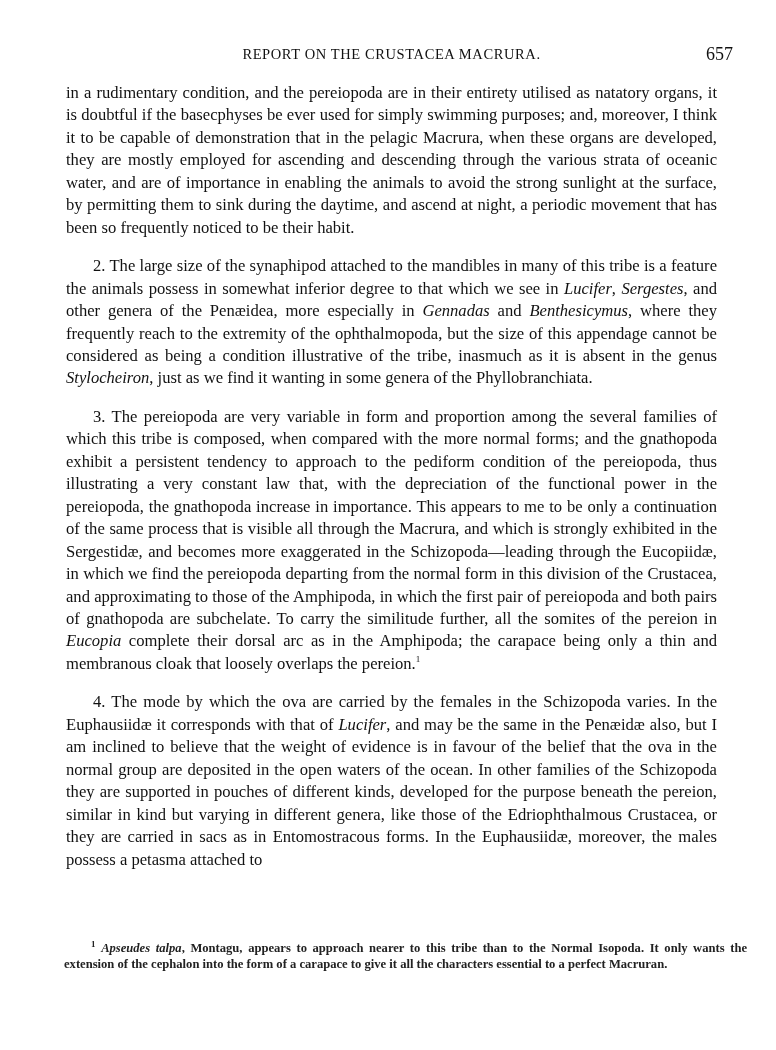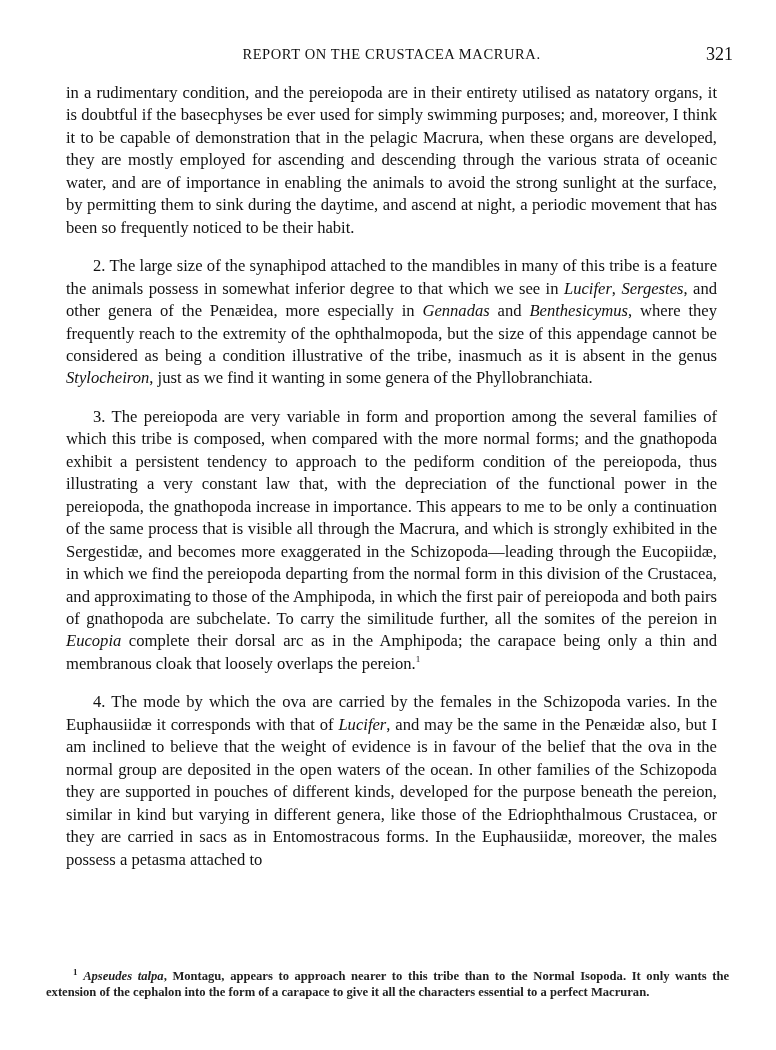--- a/index.html
+++ b/index.html
@@ -6,31 +6,31 @@
   body { width: 776px; height: 1050px; position: relative; overflow: hidden; }
   .page { position: absolute; left: 0; top: 0; width: 776px; height: 776px; background: #fff; color: #111; font-family: "Liberation Serif", "DejaVu Serif", serif; }
   .running-head { position: absolute; top: 44px; left: 50px; width: 683px; height: 22px; }
   .running-title { position: absolute; left: 0; right: 0; text-align: center; font-size: 14.5px; letter-spacing: 0.6px; top: 2px; }
   .page-number { position: absolute; right: 0; top: 0; font-size: 18px; }
   .body-text { position: absolute; top: 66px; left: 50px; width: 683px; font-size: 16.6px; line-height: 22.45px; text-align: justify; }
   .para { margin: 16px; text-indent: 0; }
   .para.indent { text-indent: 27px; }
   .para i { }
   sup { font-size: 9px; line-height: 0; vertical-align: super; }
-  .footnotes { position: absolute; top: 941px; left: 46px; width: 683px; font-size: 12.6px; line-height: 15.5px; text-align: justify; font-weight: bold; color: #222; margin-top: 28px; }
+  .footnotes { position: absolute; top: 941px; left: 64px; width: 683px; font-size: 12.6px; line-height: 15.5px; text-align: justify; font-weight: bold; color: #222; }
   .footnote { margin: 0; text-indent: 27px; }
   .footnote i { font-style: italic; }
 </style>
 </head>
 <body>
 
 <div class="page">
   <div class="running-head">
     <div class="running-title">REPORT ON THE CRUSTACEA MACRURA.</div>
-    <div class="page-number">321</div>
+    <div class="page-number">657</div>
   </div>
 
   <div class="body-text">
     <p class="para"><span>in a rudimentary condition, and the pereiopoda are in their entirety utilised as natatory organs, it is doubtful if the basecphyses be ever used for simply swimming purposes; and, moreover, I think it to be capable of demonstration that in the pelagic Macrura, when these organs are developed, they are mostly employed for ascending and descending through the various strata of oceanic water, and are of importance in enabling the animals to avoid the strong sunlight at the surface, by permitting them to sink during the daytime, and ascend at night, a periodic movement that has been so frequently noticed to be their habit.</span></p>
     <p class="para indent"><span>2. The large size of the synaphipod attached to the mandibles in many of this tribe is a feature the animals possess in somewhat inferior degree to that which we see in </span><i>Lucifer</i><span>, </span><i>Sergestes</i><span>, and other genera of the Penæidea, more especially in </span><i>Gennadas</i><span> and </span><i>Benthesicymus</i><span>, where they frequently reach to the extremity of the ophthalmopoda, but the size of this appendage cannot be considered as being a condition illustrative of the tribe, inasmuch as it is absent in the genus </span><i>Stylocheiron</i><span>, just as we find it wanting in some genera of the Phyllobranchiata.</span></p>
     <p class="para indent"><span>3. The pereiopoda are very variable in form and proportion among the several families of which this tribe is composed, when compared with the more normal forms; and the gnathopoda exhibit a persistent tendency to approach to the pediform condition of the pereiopoda, thus illustrating a very constant law that, with the depreciation of the functional power in the pereiopoda, the gnathopoda increase in importance.  This appears to me to be only a continuation of the same process that is visible all through the Macrura, and which is strongly exhibited in the Sergestidæ, and becomes more exaggerated in the Schizopoda—leading through the Eucopiidæ, in which we find the pereiopoda departing from the normal form in this division of the Crustacea, and approximating to those of the Amphipoda, in which the first pair of pereiopoda and both pairs of gnathopoda are subchelate.  To carry the similitude further, all the somites of the pereion in </span><i>Eucopia</i><span> complete their dorsal arc as in the Amphipoda; the carapace being only a thin and membranous cloak that loosely overlaps the pereion.</span><sup>1</sup></p>
     <p class="para indent"><span>4. The mode by which the ova are carried by the females in the Schizopoda varies. In the Euphausiidæ it corresponds with that of </span><i>Lucifer</i><span>, and may be the same in the Penæidæ also, but I am inclined to believe that the weight of evidence is in favour of the belief that the ova in the normal group are deposited in the open waters of the ocean.  In other families of the Schizopoda they are supported in pouches of different kinds, developed for the purpose beneath the pereion, similar in kind but varying in different genera, like those of the Edriophthalmous Crustacea, or they are carried in sacs as in Entomostracous forms.  In the Euphausiidæ, moreover, the males possess a petasma attached to</span></p>
   </div>
 
   <div class="footnotes">

